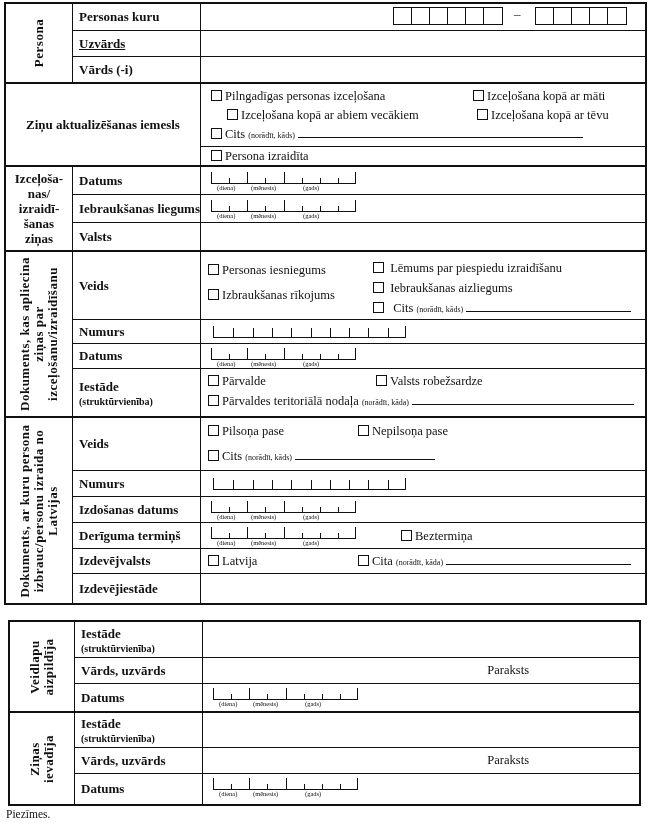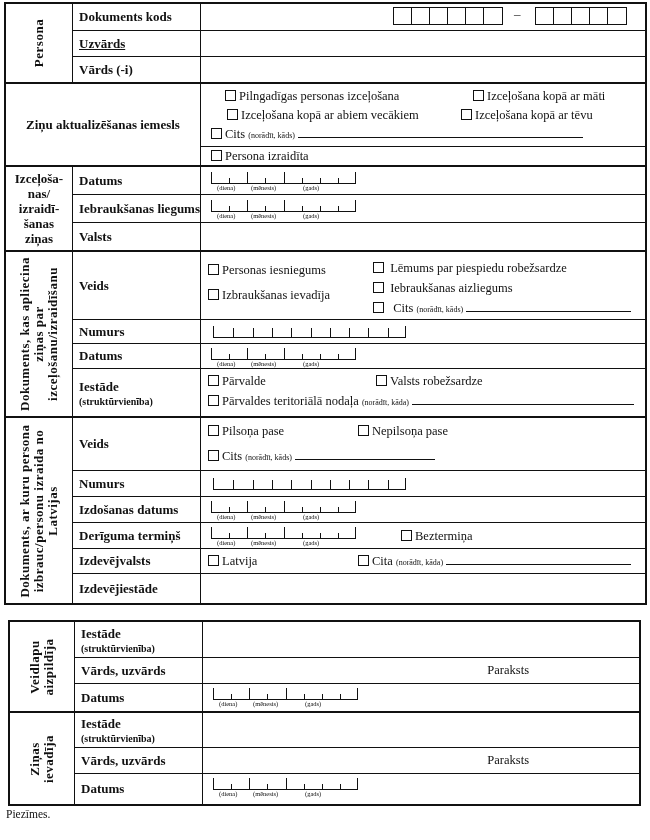--- a/index.html
+++ b/index.html
@@ -41,21 +41,21 @@
 <body>
 
 <div class="tbl" style="top:2px;">
 
   <div class="sect" style="height:80px;">
     <div class="vlabel">
         <div class="rot">Persona</div>
       </div>
     <div class="rows">
       <div class="row" style="height:27px;">
-        <div class="lab">Dokuments kods</div>
+        <div class="lab">Personas kuru</div>
         <div class="val">
           <div class="pk" style="left:192px;">
               <span></span>
               <span></span>
               <span></span>
               <span></span>
               <span></span>
               <span></span>
             </div>
           <div class="dash" style="left:313px;">–</div>
@@ -77,24 +77,24 @@
         <div class="val"></div>
       </div>
     </div>
   </div>
 
   <div class="sect" style="height:83px;">
     <div class="wide-lab">Ziņu aktualizēšanas iemesls</div>
     <div class="rows">
       <div class="row" style="height:63px;">
         <div class="val">
-          <div class="opt" style="left:24px; top:5px;"><span class="cb"></span><span>Pilngadīgas personas izceļošana</span></div>
+          <div class="opt" style="left:10px; top:5px;"><span class="cb"></span><span>Pilngadīgas personas izceļošana</span></div>
           <div class="opt" style="left:272px; top:5px;"><span class="cb"></span><span>Izceļošana kopā ar māti</span></div>
           <div class="opt" style="left:26px; top:24px;"><span class="cb"></span><span>Izceļošana kopā ar abiem vecākiem</span></div>
-          <div class="opt" style="left:260px; top:24px;"><span class="cb"></span><span>Izceļošana kopā ar tēvu</span></div>
+          <div class="opt" style="left:276px; top:24px;"><span class="cb"></span><span>Izceļošana kopā ar tēvu</span></div>
           <div class="opt" style="left:10px; top:43px;"><span class="cb"></span><span>Cits</span> <small>(norādīt, kāds)</small> <span class="line" style="width:285px;"></span></div>
         </div>
       </div>
       <div class="row" style="flex:1;">
         <div class="val">
           <div class="opt" style="left:10px; top:2px;"><span class="cb"></span><span>Persona izraidīta</span></div>
         </div>
       </div>
     </div>
   </div>
@@ -157,22 +157,22 @@
         <div>Dokuments, kas apliecina</div>
         <div>ziņas par</div>
         <div>izceļošanu/izraidīšanu</div>
       </div>
     </div>
     <div class="rows">
       <div class="row" style="height:68px;">
         <div class="lab">Veids</div>
         <div class="val">
           <div class="opt" style="left:7px; top:11px;"><span class="cb"></span><span>Personas iesniegums</span></div>
-          <div class="opt" style="left:172px; top:9px;"><span class="cb"></span> <span>Lēmums par piespiedu robežsardze</span></div>
-          <div class="opt" style="left:7px; top:36px;"><span class="cb"></span><span>Izbraukšanas ievadīja</span></div>
+          <div class="opt" style="left:172px; top:9px;"><span class="cb"></span> <span>Lēmums par piespiedu izraidīšanu</span></div>
+          <div class="opt" style="left:7px; top:36px;"><span class="cb"></span><span>Izbraukšanas rīkojums</span></div>
           <div class="opt" style="left:172px; top:29px;"><span class="cb"></span> <span>Iebraukšanas aizliegums</span></div>
           <div class="opt" style="left:172px; top:49px;"><span class="cb"></span>&nbsp; <span>Cits</span> <small>(norādīt, kāds)</small> <span class="line" style="width:165px;"></span></div>
         </div>
       </div>
       <div class="row" style="height:24px;">
         <div class="lab">Numurs</div>
         <div class="val">
             <div class="num nw" style="top:6px;">
               <div class="tk" style="left: 19.3px;"></div>
               <div class="tk" style="left: 38.6px;"></div>

